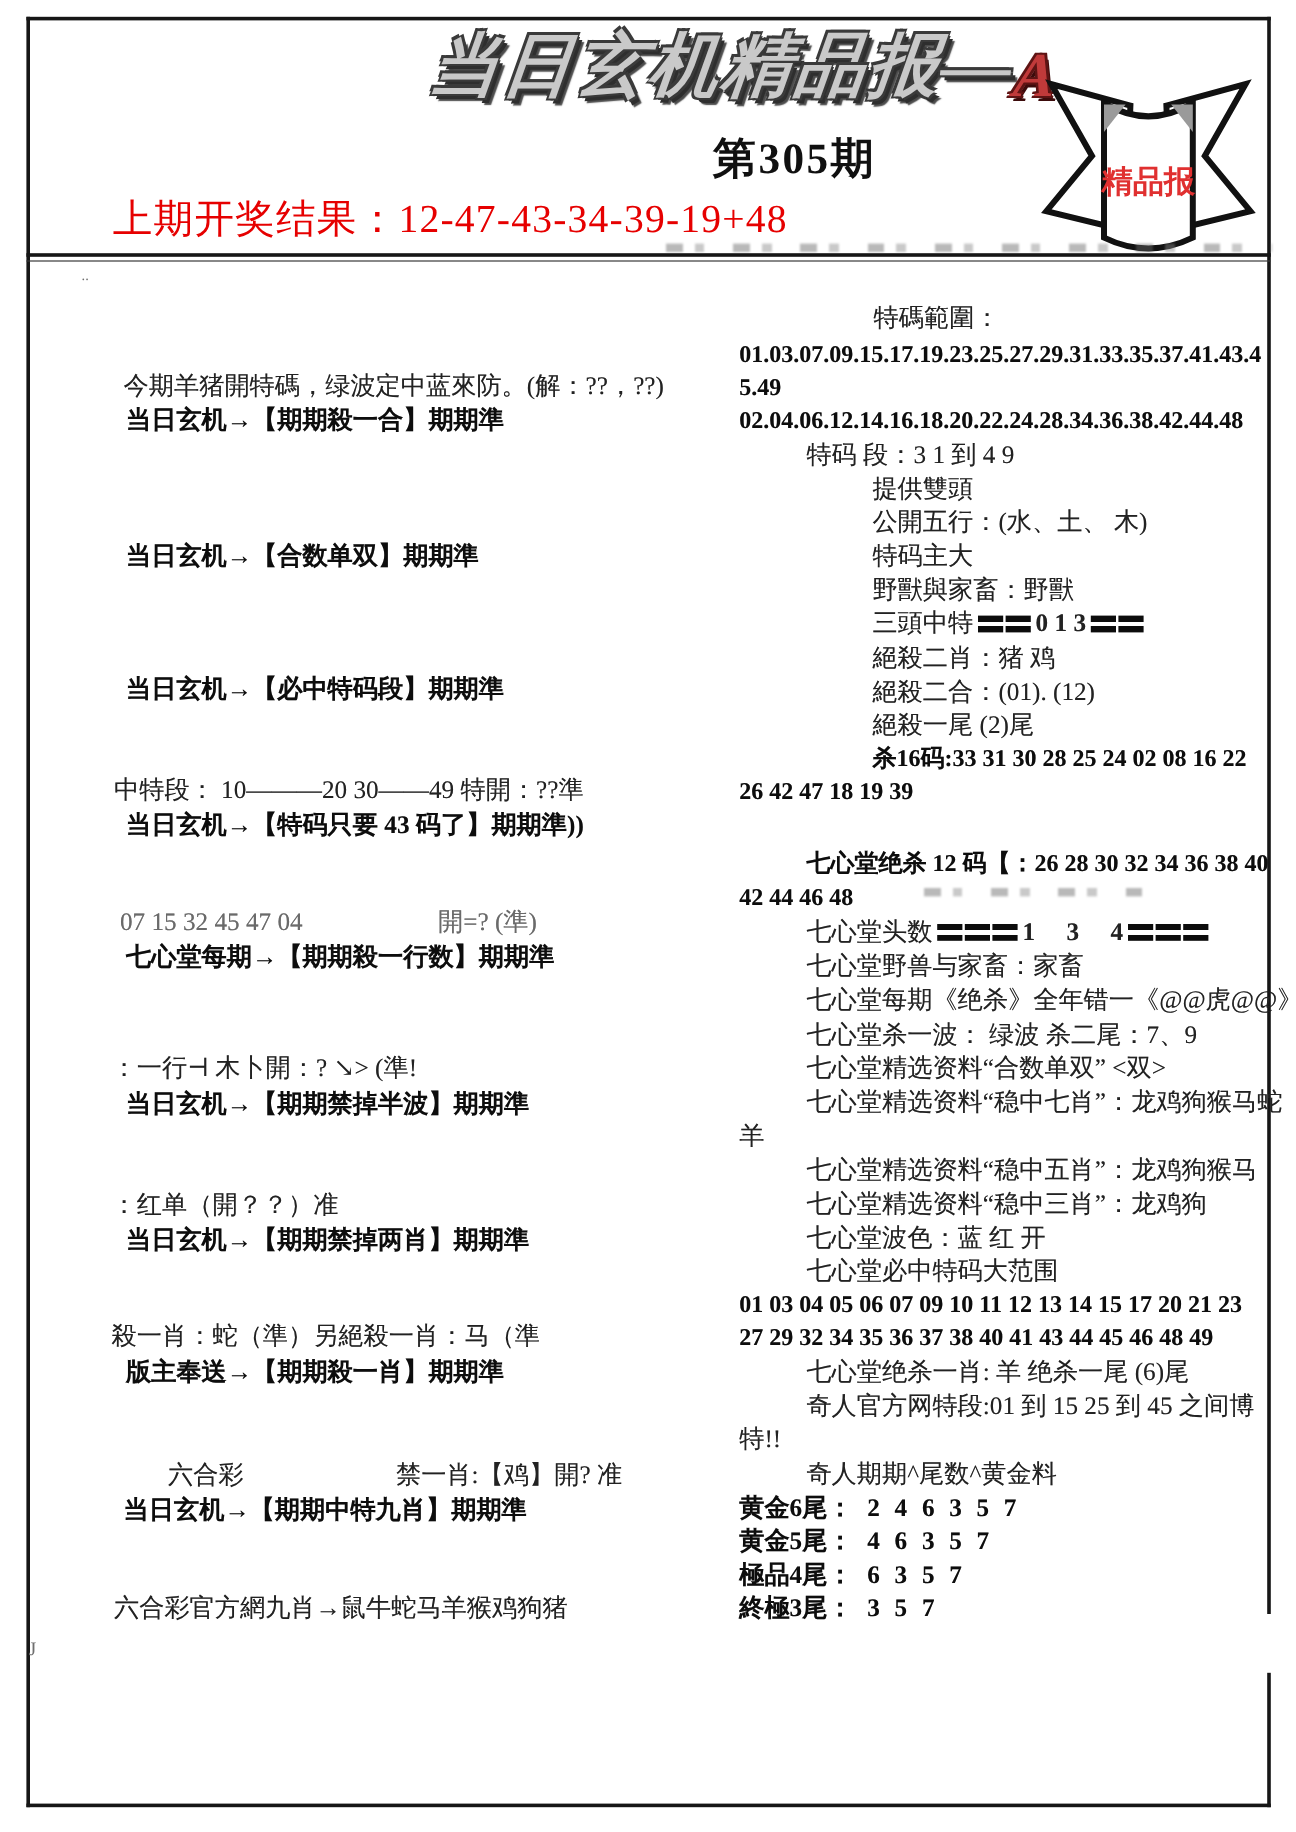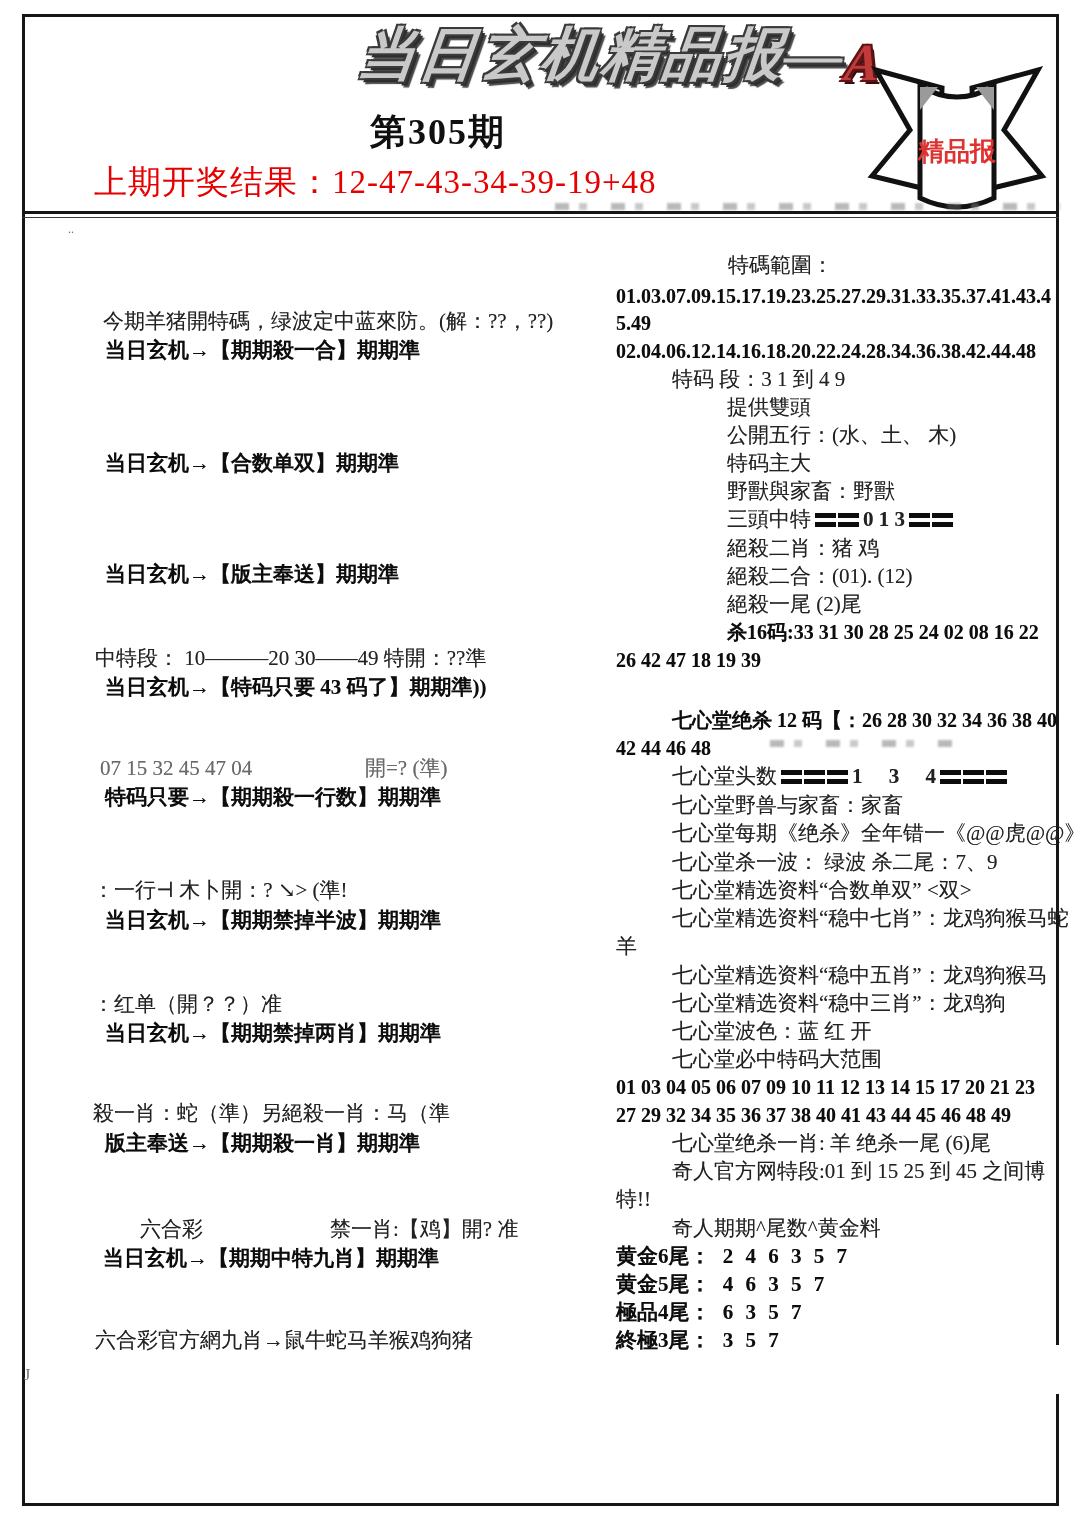--- a/index.html
+++ b/index.html
@@ -20,21 +20,21 @@
     position:absolute;left:358px;top:16px;width:520px;text-align:center;white-space:nowrap;
     font-size:58px;font-weight:bold;font-style:italic;letter-spacing:3px;
     transform:skewX(-6deg);color:#c9c9c9;
     text-shadow:-2px -2px 0 #3a3a3a,2px -2px 0 #3a3a3a,-2px 2px 0 #3a3a3a,2px 2px 0 #3a3a3a,
                 4px 4px 0 #2e2e2e,6px 6px 1px #4a4a4a;
   }
   .masthead .suffix{
     color:#c03a3a;font-size:52px;position:relative;top:6px;
     text-shadow:-2px -2px 0 #5e1414,2px -2px 0 #5e1414,-2px 2px 0 #5e1414,2px 2px 0 #5e1414,4px 4px 0 #3c0b0b;
   }
-  .issue{position:absolute;left:370px;top:108px;width:360px;text-align:left;
+  .issue{position:absolute;left:370px;top:108px;width:360px;text-align:right;
          font-size:36px;font-weight:bold;letter-spacing:2px;color:#101010;white-space:nowrap;}
   .result{position:absolute;left:94px;top:160px;font-size:33px;font-weight:normal;
           color:#e60000;white-space:nowrap;letter-spacing:1px;}
   .ribbon{position:absolute;left:858px;top:58px;width:198px;height:160px;}
   
   .bar{display:inline-block;width:21px;height:14px;margin:0 1px;vertical-align:-1px;
        background:linear-gradient(to bottom,#0c0c0c 0 5px,transparent 5px 9px,#0c0c0c 9px 14px);}
   .barset{margin:0 3px;}
   .smudge{position:absolute;height:7px;opacity:.45;filter:blur(1.1px);
           background:repeating-linear-gradient(90deg,#666 0 14px,transparent 14px 24px,#888 24px 32px,transparent 32px 56px);}
@@ -71,28 +71,28 @@
   <div class="smudge" style="left:555px;top:203px;width:505px"></div>
   <div class="artifact" style="left:68px;top:222px;font-size:12px">..</div>
   <div class="artifact" style="left:24px;top:1366px;font-size:16px">J</div>
 
 
   <div class="ln" style="left:103px;top:307px">今期羊猪開特碼，绿波定中蓝來防。(解：??，??)</div>
   <div class="ln bold" style="left:105px;top:336px">当日玄机→【期期殺一合】期期準</div>
 
   <div class="ln bold" style="left:105px;top:449px">当日玄机→【合数单双】期期準</div>
 
-  <div class="ln bold" style="left:105px;top:560px">当日玄机→【版主奉送】期期準</div>
+  <div class="ln bold" style="left:105px;top:560px">当日玄机→【必中特码段】期期準</div>
 
   <div class="ln" style="left:95px;top:644px">中特段：  10———20 30——49 特開：??準</div>
   <div class="ln bold" style="left:105px;top:673px">当日玄机→【特码只要 43 码了】期期準))</div>
 
   <div class="ln faded" style="left:100px;top:754px">07 15 32 45 47 04</div>
   <div class="ln faded" style="left:365px;top:754px">開=? (準)</div>
-  <div class="ln bold" style="left:105px;top:783px">特码只要→【期期殺一行数】期期準</div>
+  <div class="ln bold" style="left:105px;top:783px">七心堂每期→【期期殺一行数】期期準</div>
 
   <div class="ln" style="left:93px;top:876px">：一行⊣ 木卜開：?  ↘&gt; (準!</div>
   <div class="ln bold" style="left:105px;top:906px">当日玄机→【期期禁掉半波】期期準</div>
 
   <div class="ln" style="left:93px;top:990px">：红单（開？？）准</div>
   <div class="ln bold" style="left:105px;top:1019px">当日玄机→【期期禁掉两肖】期期準</div>
 
   <div class="ln" style="left:93px;top:1099px">殺一肖：蛇（準）另絕殺一肖：马（準</div>
   <div class="ln bold" style="left:105px;top:1129px">版主奉送→【期期殺一肖】期期準</div>
 

